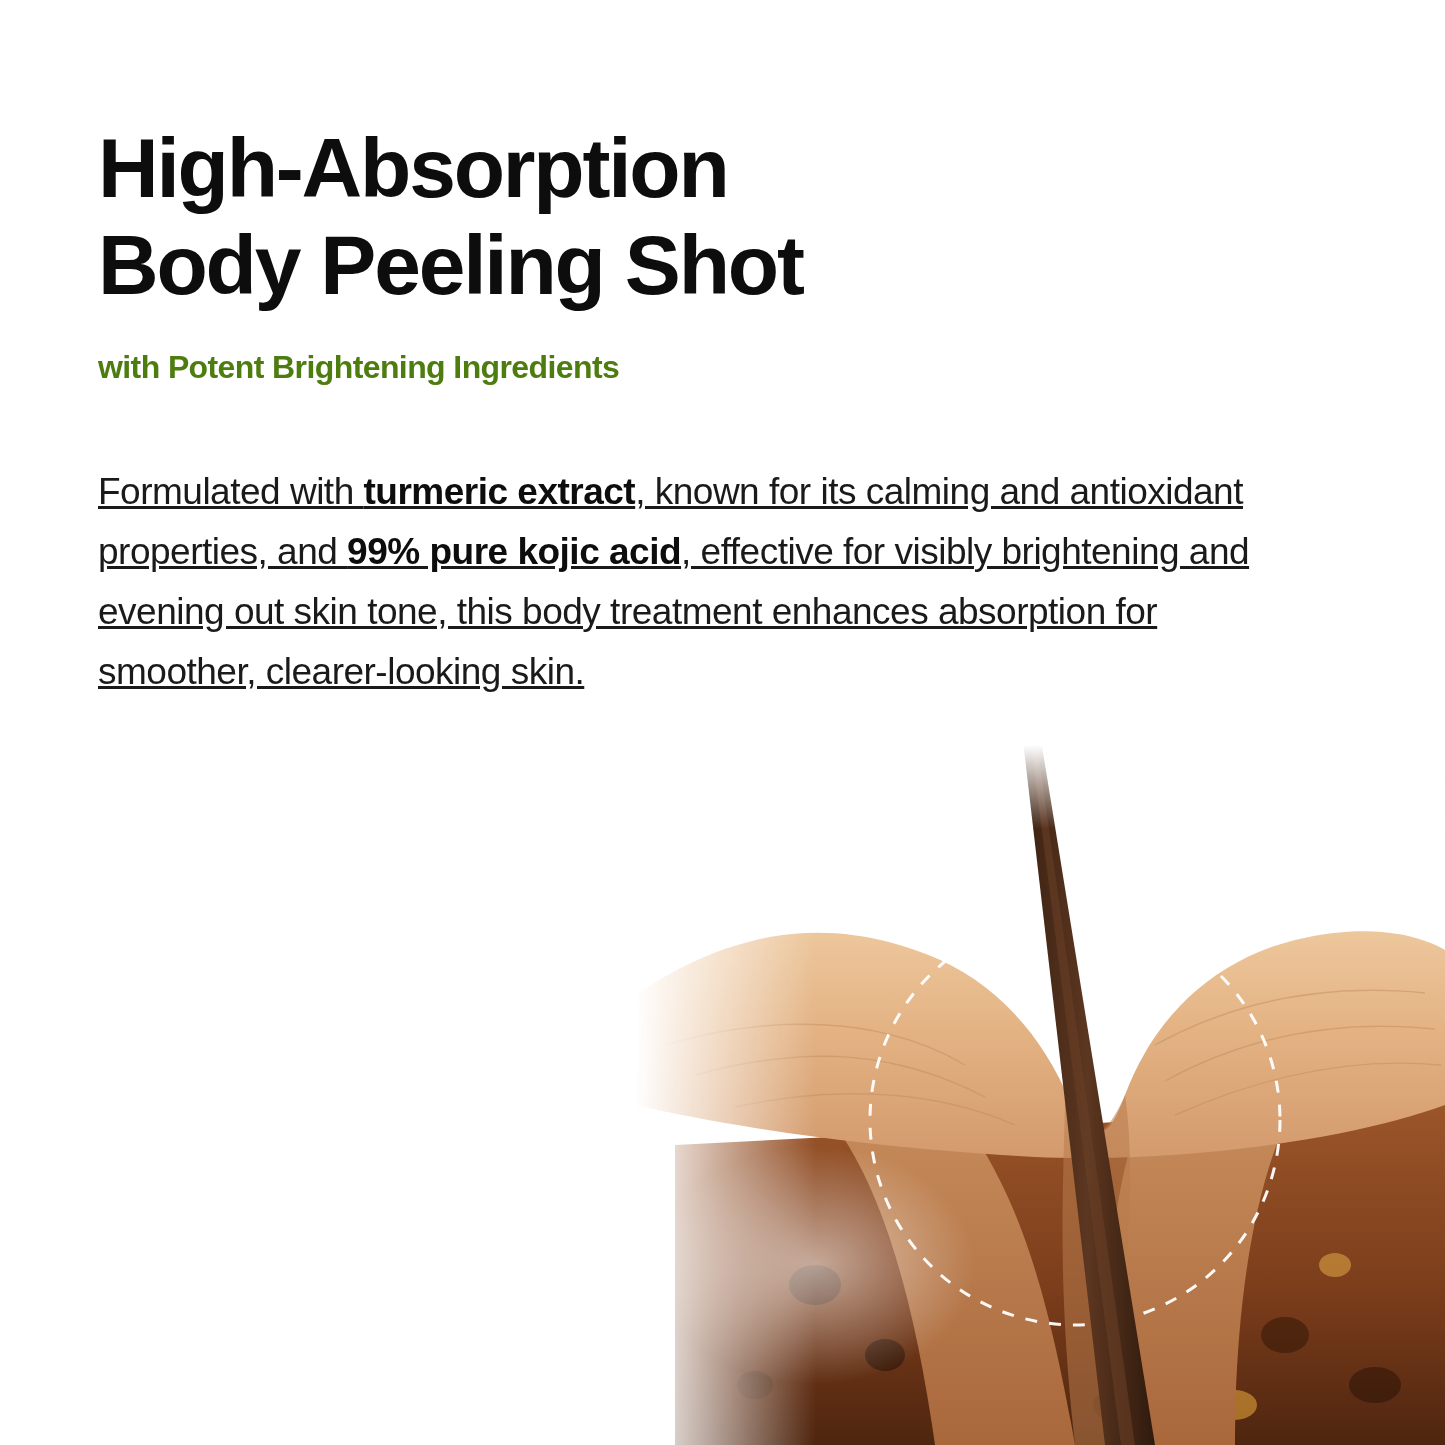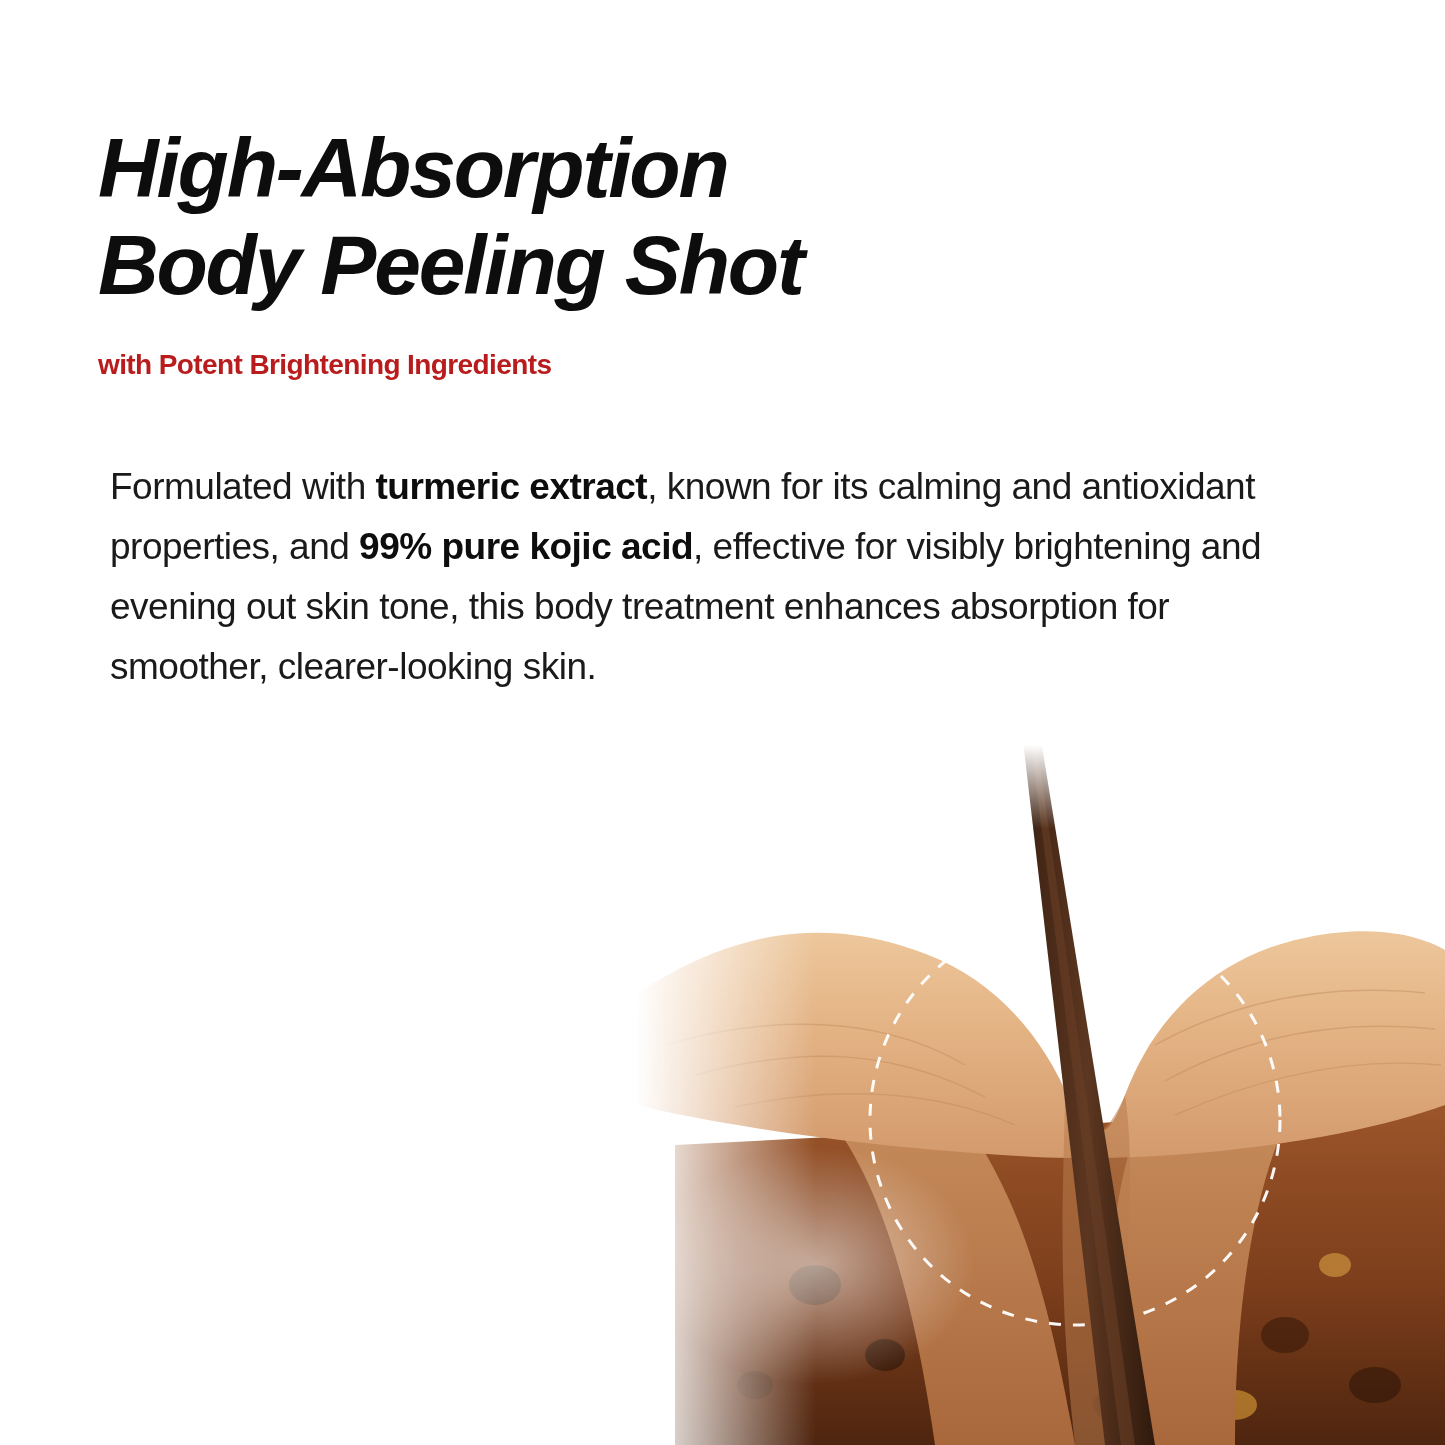--- a/index.html
+++ b/index.html
@@ -46,40 +46,40 @@
     width: 1200px;
   }
   .headline {
     font-size: 84px;
     line-height: 1.16;
     font-weight: 700;
     letter-spacing: -2.2px;
     color: #0d0d0d;
     margin: 0;
     white-space: pre-line;
-    font-style: italic;
   }
   .subhead {
     margin: 34px 0 0 0;
-    font-size: 28px;
+    font-size: 32px;
     font-weight: 700;
     letter-spacing: -0.6px;
-    color: #b91c1c;
+    color: #4d7c0f;
   }
   .body-block {
     margin-top: 76px;
     width: 1185px;
   }
   .body-text {
     font-size: 37px;
     line-height: 1.62;
     font-weight: 400;
     color: #1a1a1a;
     letter-spacing: -0.5px;
-    margin: 12px;
+    margin: 0;
+    text-decoration: underline;
   }
   .body-text b {
     font-weight: 700;
     color: #0d0d0d;
   }
   .body-block.second {
     margin-top: 96px;
     width: 860px;
   }
 </style>

